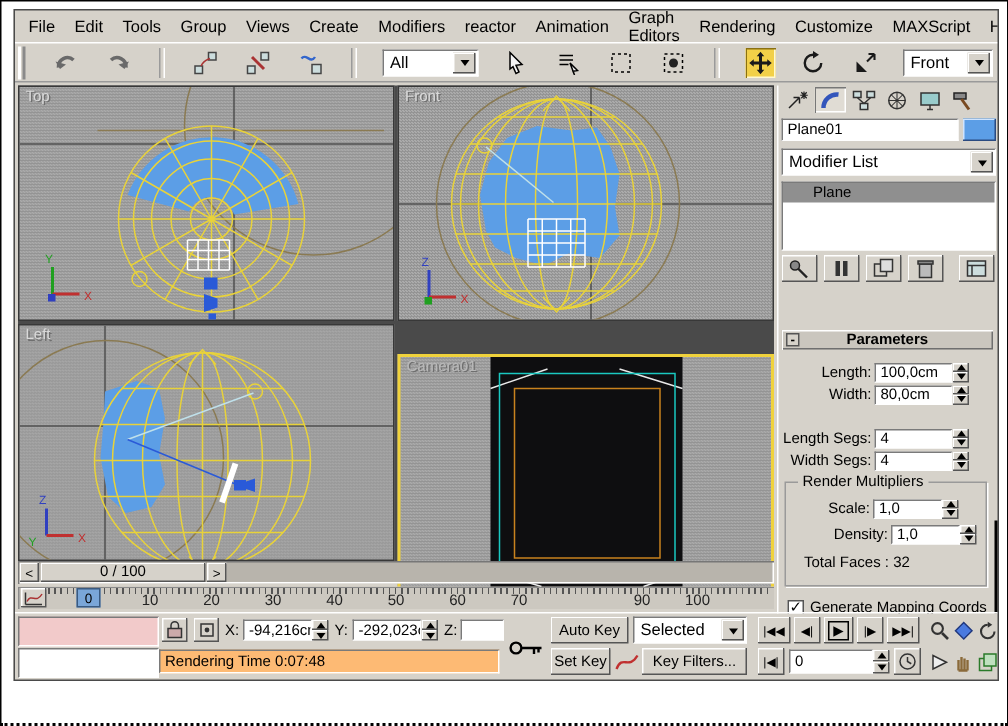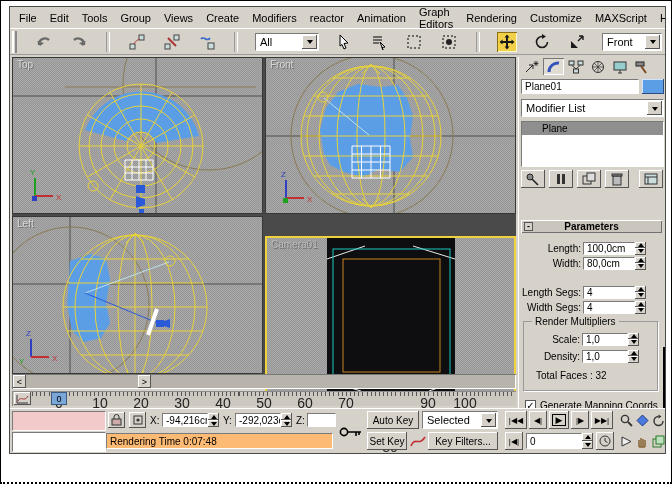--- a/index.html
+++ b/index.html
@@ -64,21 +64,21 @@
   .timeslider{position:absolute;left:2px;top:367px;width:504px;height:15px;background:#b8b4ac;
     box-shadow:inset 1px 1px 0 #777,inset -1px -1px 0 #fff;}
   .ts-btn{position:absolute;top:1px;width:13px;height:13px;background:#d6d2ca;
     box-shadow:inset -1px -1px 0 #555,inset 1px 1px 0 #fff;font-size:9px;display:flex;align-items:center;justify-content:center;}
   .ts-handle{position:absolute;left:15px;top:1px;width:110px;height:13px;background:#d6d2ca;
     box-shadow:inset -1px -1px 0 #555,inset 1px 1px 0 #fff;font-size:10px;display:flex;align-items:center;justify-content:center;}
   .trackbar{position:absolute;left:2px;top:384px;width:504px;height:15px;background:#ccc8c0;
     box-shadow:inset 1px 1px 0 #8a8a8a;}
   .tb-ticks{position:absolute;left:20px;right:2px;top:1px;height:4px;
     background:repeating-linear-gradient(90deg,#555 0 1px,transparent 1px 4.13px);}
-  .tick{position:absolute;top:4px;transform:translateX(-50%);font-size:14px;color:#222;}
+  .tick{position:absolute;top:4px;transform:translateX(-50%);font-size:10px;color:#222;}
   .tb-current{position:absolute;left:39px;top:1px;width:16px;height:13px;background:#7aa6d8;
     border:1px solid #3a5a80;font-size:9px;display:flex;align-items:center;justify-content:center;}
   
   .statusbar{position:absolute;left:0;top:401px;width:657px;height:46px;border-top:1px solid #fff;font-size:10px;}
   .raised{background:#d6d2ca;box-shadow:inset -1px -1px 0 #555,inset 1px 1px 0 #fff;
     display:flex;align-items:center;justify-content:center;}
   .abs{position:absolute;}
   .caption{position:absolute;left:0;top:458px;width:100%;text-align:center;
     font-family:"Liberation Serif","DejaVu Serif",serif;font-weight:bold;font-size:15px;color:#000;}
   svg text{font-family:"Liberation Sans","DejaVu Sans",sans-serif;}
@@ -489,21 +489,21 @@
       <div class="prow" style="left:0;top:10px;width:131px;">
         <span class="plabel" style="width:56px;">Scale:</span>
         <div class="field" style="width:46px;height:13px;margin-left:2px;">
               <span>1,0</span>
             </div>
         <span class="spin" style="height:13px;">
               <i class="up"></i>
               <i class="dn"></i>
             </span>
       </div>
-      <div class="prow" style="left:0;top:27px;width:131px;">
+      <div class="prow" style="left:12px;top:27px;width:131px;">
         <span class="plabel" style="width:56px;">Density:</span>
         <div class="field" style="width:46px;height:13px;margin-left:2px;">
               <span>1,0</span>
             </div>
         <span class="spin" style="height:13px;">
               <i class="up"></i>
               <i class="dn"></i>
             </span>
       </div>
       <div class="abs" style="left:12px;top:48px;">Total Faces : 32</div>
@@ -513,20 +513,23 @@
       <span class="cb checked"></span>
       <span>Generate Mapping Coords</span>
     </div>
 
     <div class="abs" style="left:144px;top:290px;width:3px;height:62px;background:#000;"></div>
   </div>
 
   <div class="timeslider">
     <div class="ts-btn" style="left:1px;">
           <span>&lt;</span>
+        </div>
+    <div class="ts-handle">
+          <span>0 / 100</span>
         </div>
     <div class="ts-btn" style="left:126px;">
           <span>&gt;</span>
         </div>
   </div>
 
   <div class="trackbar">
     <div class="abs raised" style="left:2px;top:1px;width:17px;height:13px;">
       <svg width="13" height="10">
             <path d="M1,9 V1 M1,9 H12" stroke="#333"></path>

